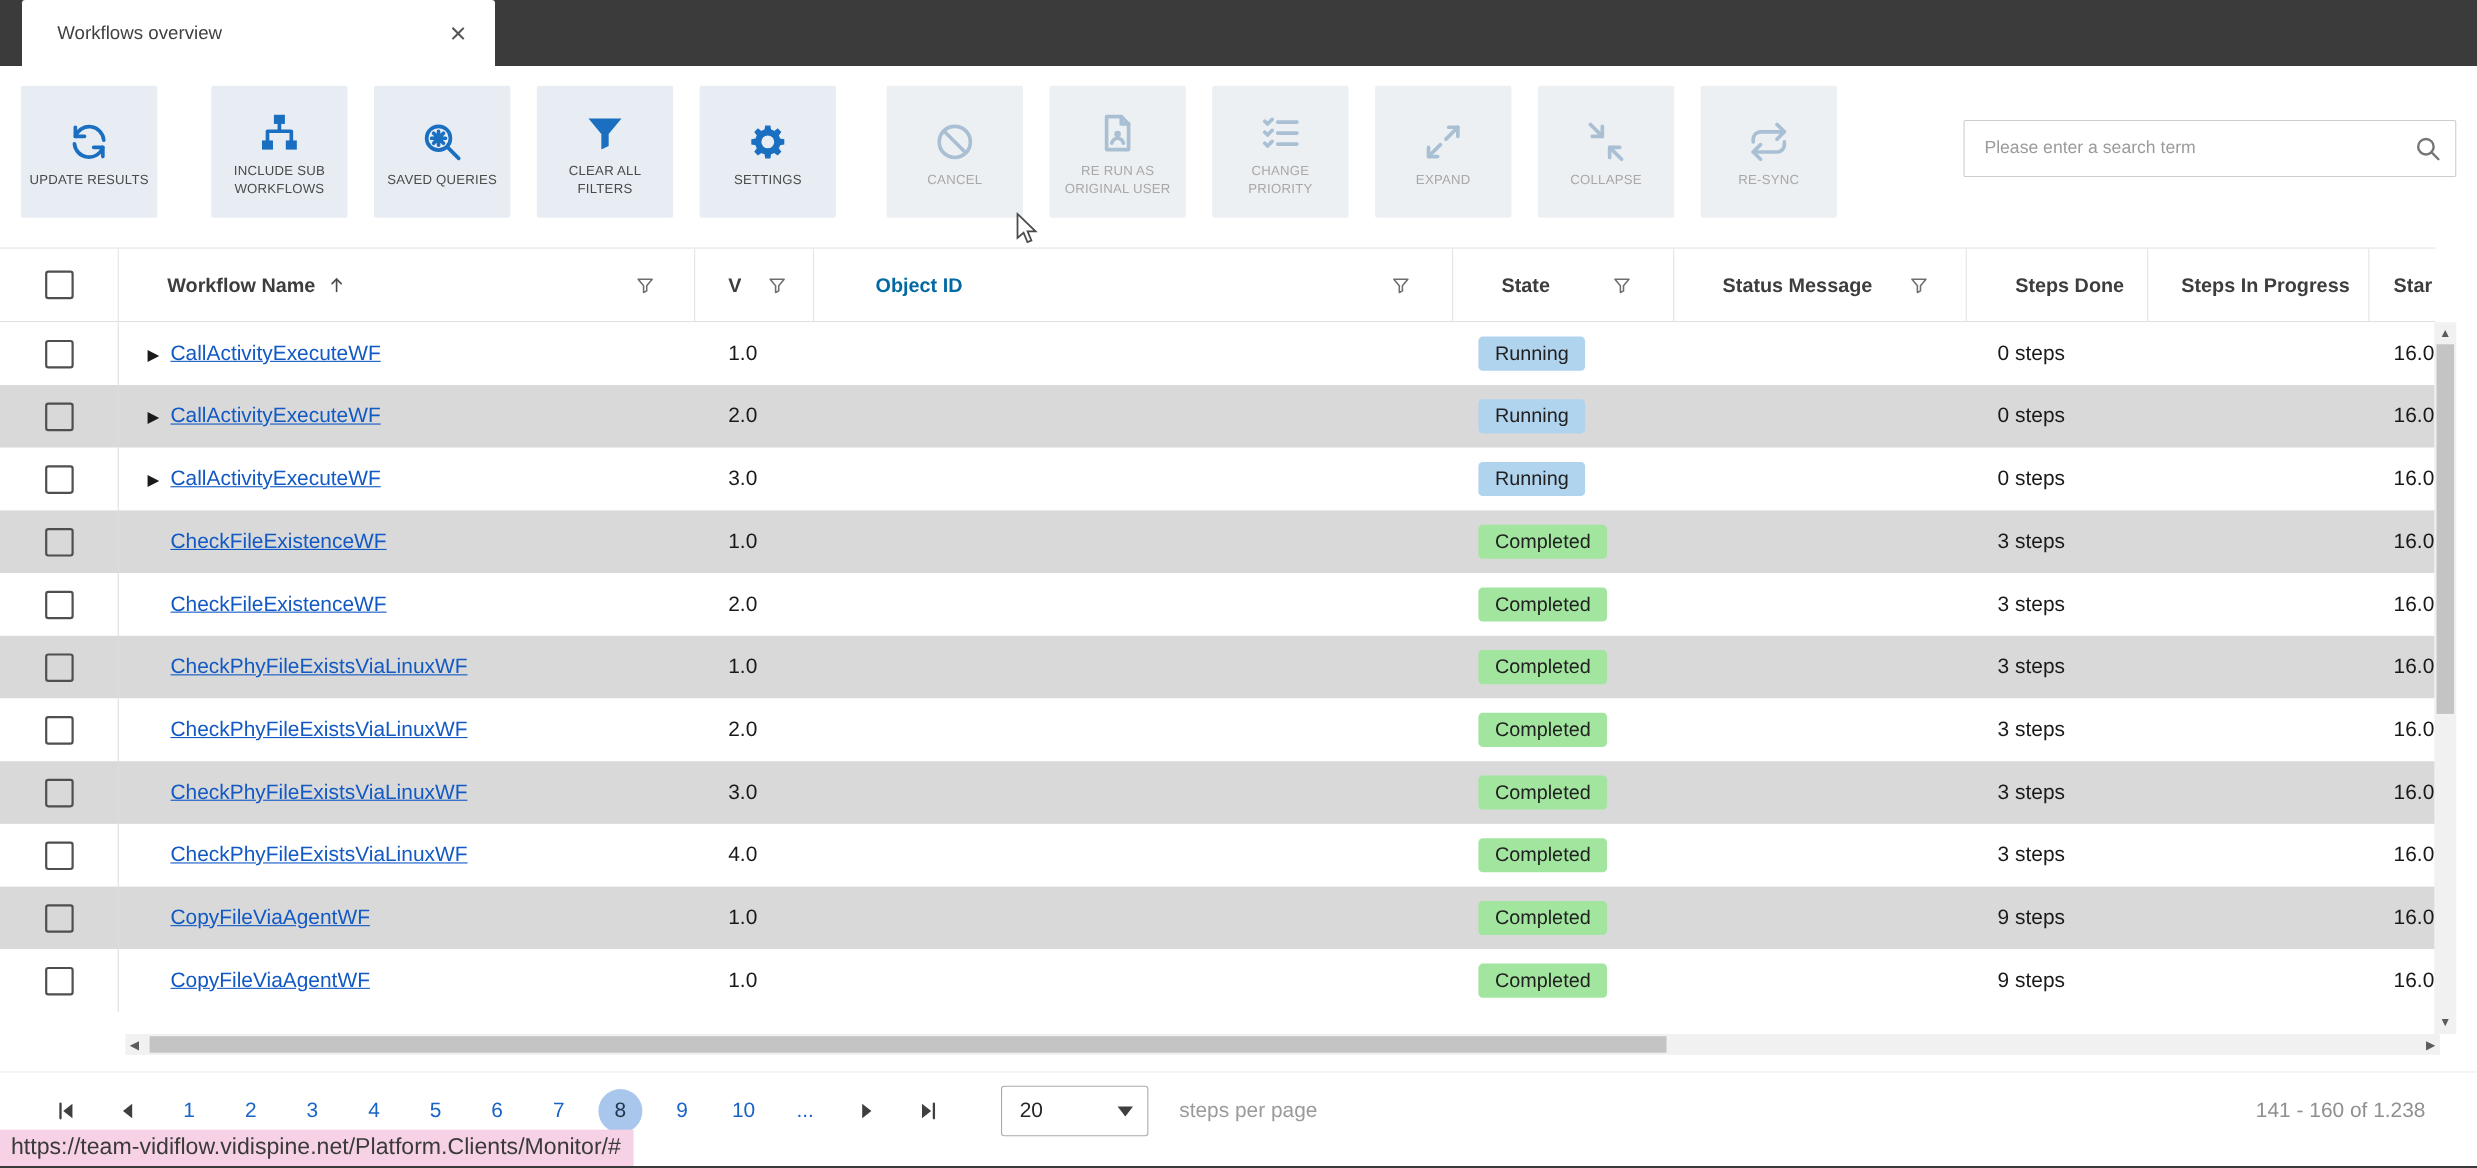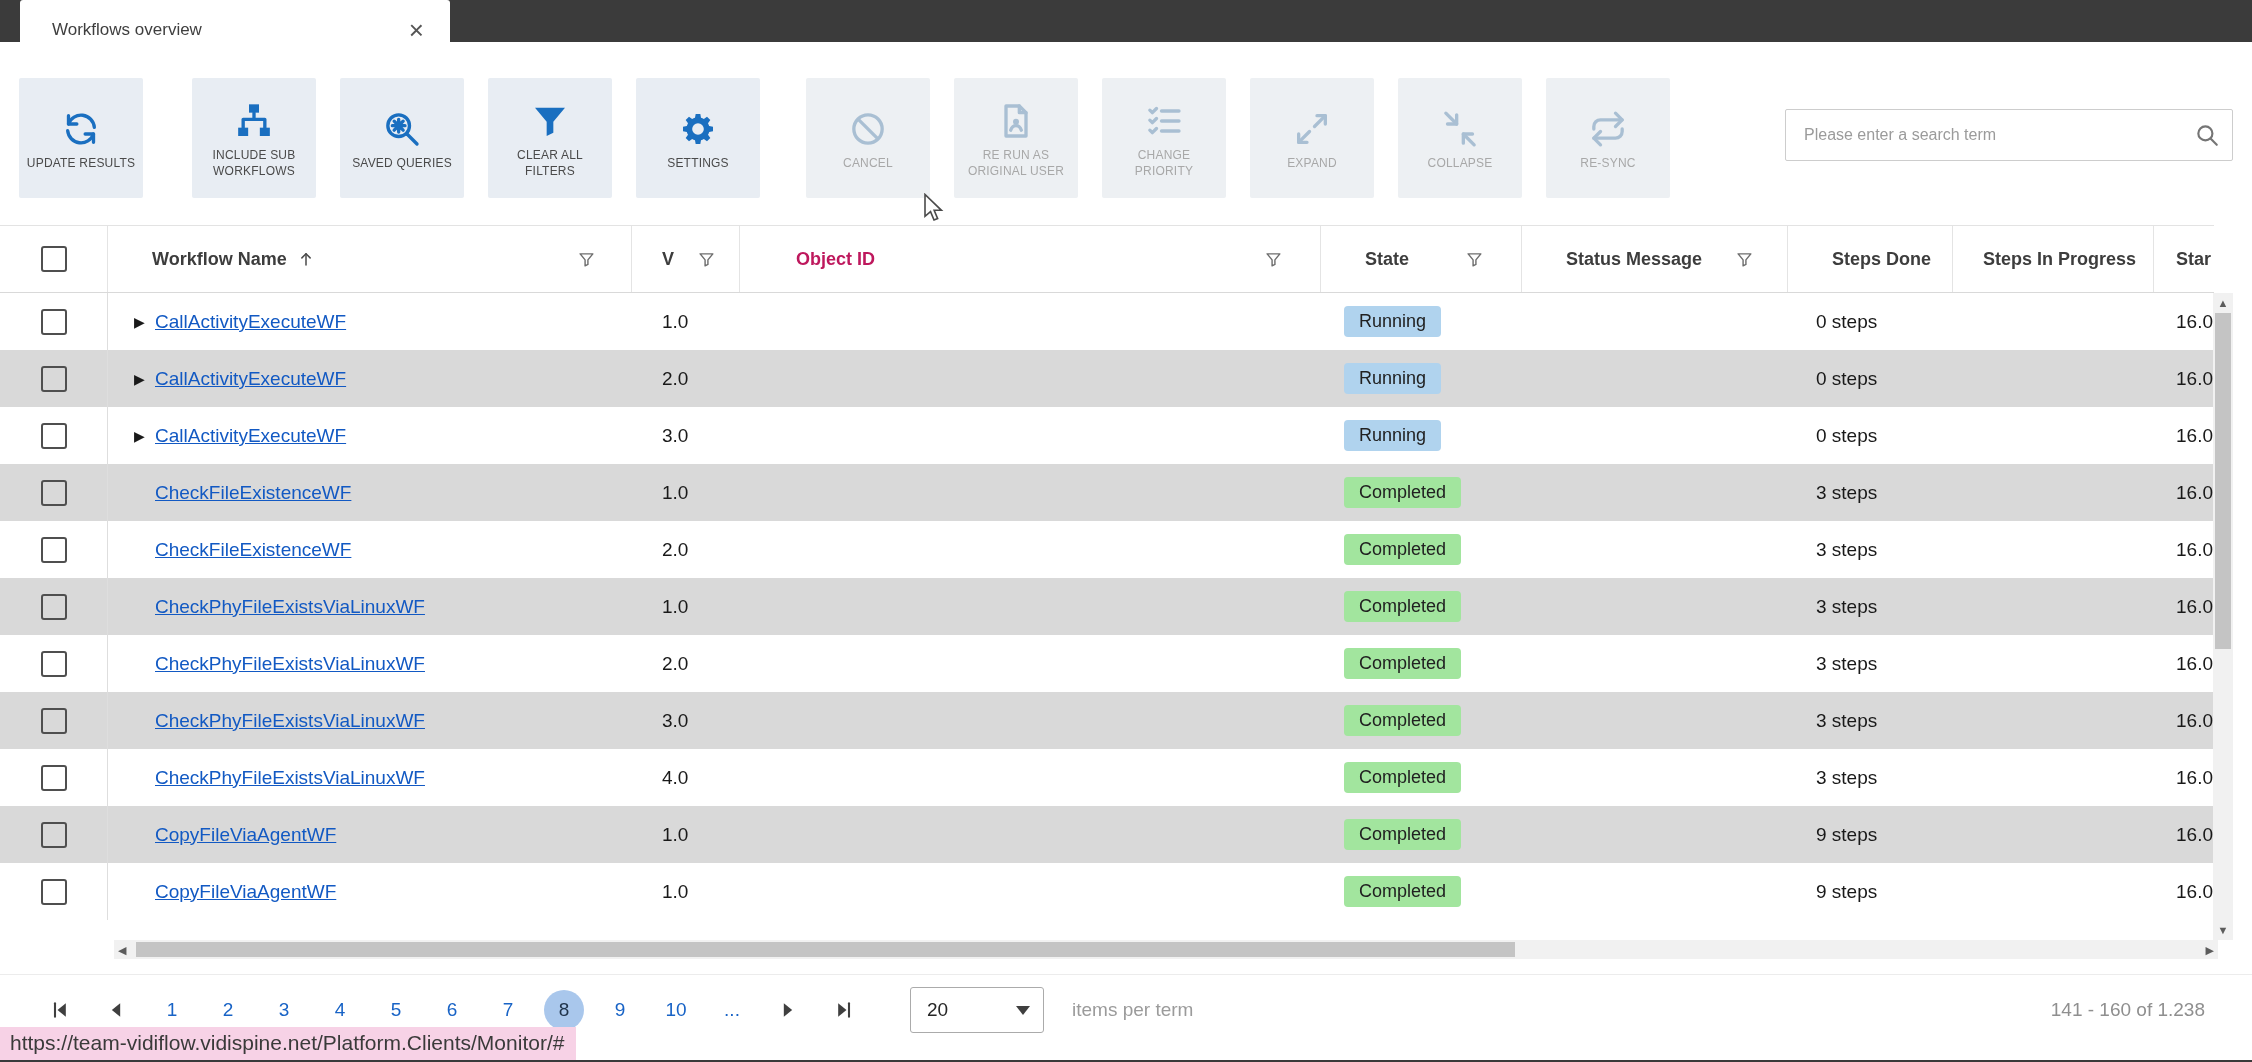--- a/index.html
+++ b/index.html
@@ -1,21 +1,21 @@
 <!DOCTYPE html>
 <html><head>
 <meta charset="utf-8">
 <style>
   :root{ --cols: 108px 524px 108px 581px 201px 266px 165px 201px 1fr; }
   *{box-sizing:border-box}
   body{margin:0;background:#e9e9e9;font-family:"Liberation Sans",sans-serif;}
   #app{position:relative;width:2252px;height:1062px;background:#fff;overflow:hidden;}
 
   
-  .topbar{position:absolute;top:0;left:0;width:2252px;height:42px;background:#3b3b3b;}
+  .topbar{position:absolute;top:0;left:0;width:2252px;height:60px;background:#3b3b3b;}
   .tab{position:absolute;left:20px;top:0;width:430px;height:60px;background:#fff;display:flex;align-items:center;
        padding:0 26px 0 32px;border-radius:3px 3px 0 0;}
   .tab-title{font-size:17px;color:#3f3f3f;flex:1;white-space:nowrap;}
   .tab-close{font-size:26px;color:#555;line-height:1;cursor:default;}
 
   
   .toolbar{position:absolute;top:60px;left:0;width:2252px;height:165px;background:#fff;}
   .toolbar-buttons{position:absolute;left:19px;top:18px;display:flex;gap:24px;align-items:center;}
   .btn{display:flex;flex-direction:column;align-items:center;justify-content:center;width:124px;height:120px;
        background:#e8edf3;border:none;border-radius:2px;padding:6px 4px;font-family:inherit;cursor:default;}
@@ -33,21 +33,21 @@
 
   
   .thead{position:absolute;top:225px;left:0;width:2214px;height:68px;display:grid;grid-template-columns:var(--cols);
          border-top:1px solid #e3e3e3;border-bottom:1px solid #d9d9d9;background:#fff;}
   .th{display:flex;align-items:center;height:100%;border-right:1px solid #e4e4e4;font-size:18px;font-weight:600;color:#3d3d3d;overflow:hidden;white-space:nowrap;}
   .th:last-child{border-right:none;text-align:center;}
   .th-check{justify-content:center;}
   .th-name{padding-left:44px;padding-right:36px;}
   .th-version{padding-left:30px;padding-right:24px;}
   .th-object{padding-left:56px;padding-right:38px;}
-  .th-object .th-label{font-weight:700;color:#be185d;}
+  .th-object .th-label{font-weight:700;color:#0369a1;}
   .th-state{padding-left:44px;padding-right:38px;}
   .th-status{padding-left:44px;padding-right:34px;}
   .th-steps{padding-left:44px;}
   .th-progress{padding-left:30px;}
   .th-started{padding-left:22px;}
   .sort-icon{margin-left:10px;display:flex;align-items:center;}
   .funnel{margin-left:auto;display:flex;align-items:center;}
 
   .rows{position:absolute;top:293px;left:0;width:2214px;}
   .row{display:grid;grid-template-columns:var(--cols);height:57px;background:#fff;}
@@ -562,21 +562,21 @@
     <span class="pg-btn">
       <svg width="20" height="20" viewBox="0 0 24 24">
           <path d="M5 4l10 8-10 8z" fill="#3f3f3f"></path>
           <path d="M18 4v16" stroke="#3f3f3f" stroke-width="2.5" stroke-linecap="round"></path>
         </svg>
     </span>
     <div class="pagesize">
       <span>20</span>
       <span class="caret"></span>
     </div>
-    <span class="pagesize-label">items per term</span>
+    <span class="pagesize-label">steps per page</span>
     <span class="range">141 - 160 of 1.238</span>
   </div>
 
   <div class="urlbar">https://team-vidiflow.vidispine.net/Platform.Clients/Monitor/#</div>
   <div class="bottomedge"></div>
 
   <div class="cursor">
     <svg width="28" height="32" viewBox="0 0 14 22">
         <path d="M1.5 1v15l3.8-3.2 2.4 5.8 2.5-1-2.4-5.7h5z" fill="#fdfdfd" stroke="#4a4a4a" stroke-width="1.1"></path>
       </svg>

